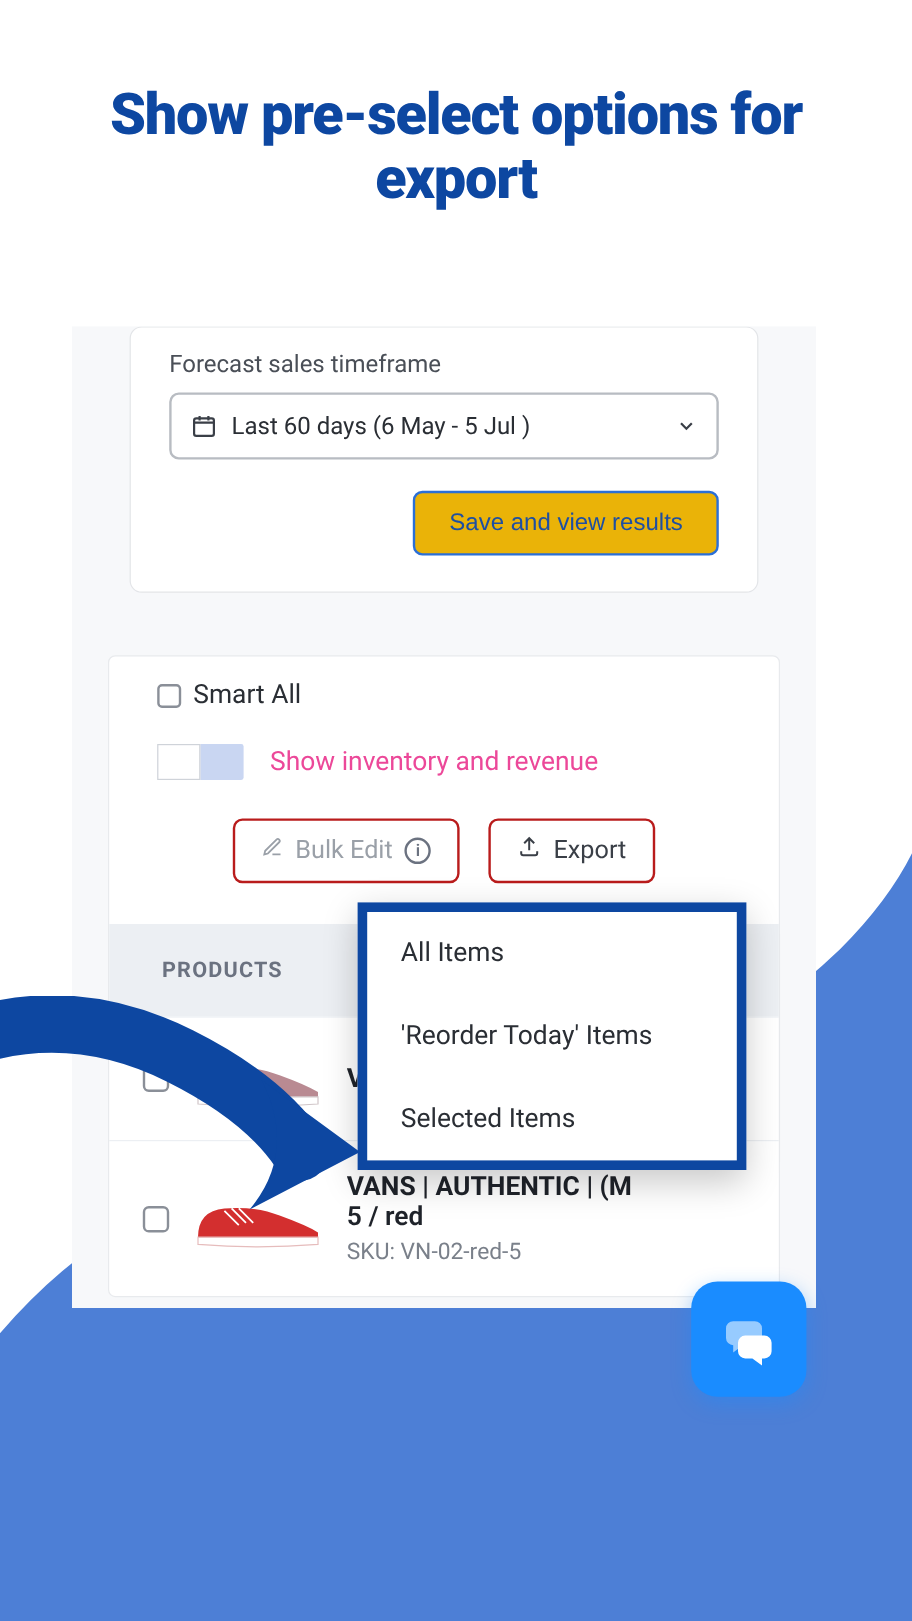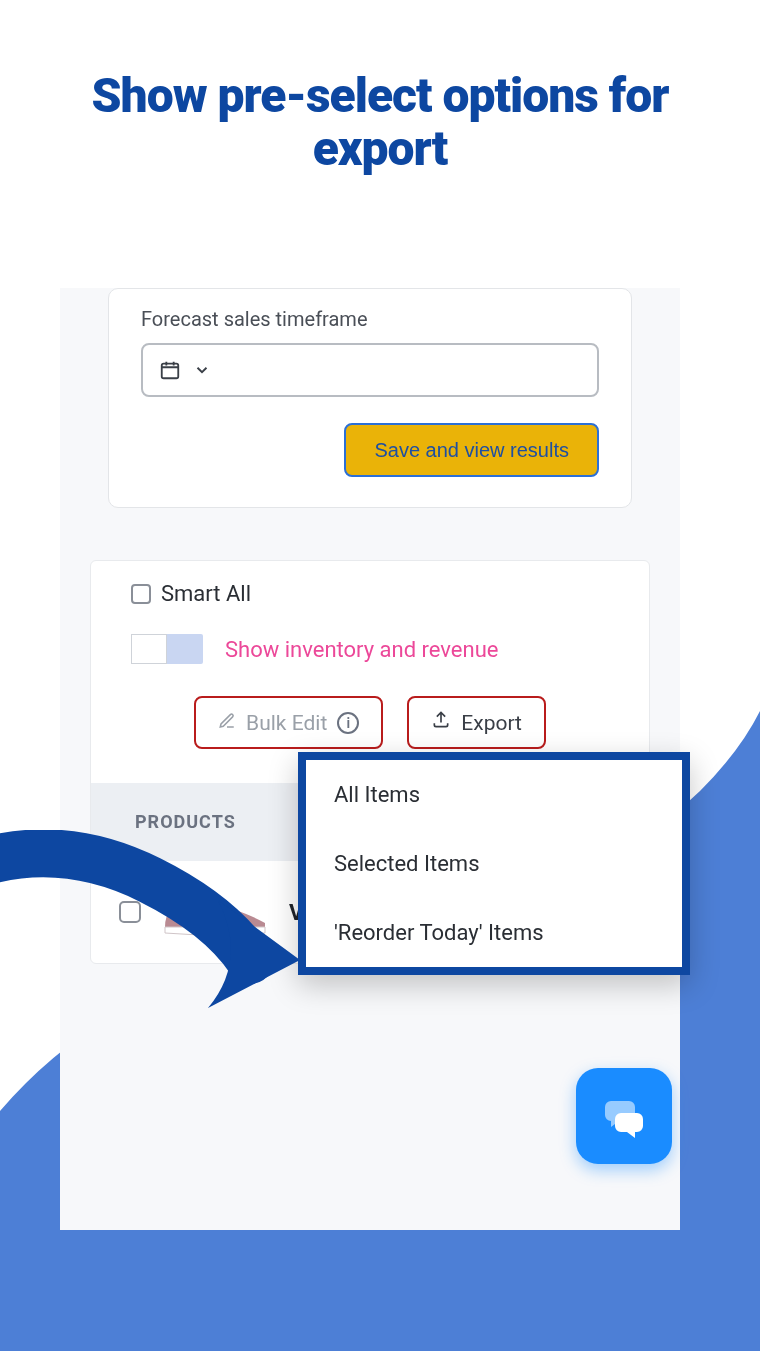--- a/index.html
+++ b/index.html
@@ -24,23 +24,23 @@
     position: absolute;
     left: 0;
     bottom: 0;
     width: 100%;
     height: 680px;
     z-index: 0;
   }
   .screenshot-frame {
     position: absolute;
     left: 60px;
-    top: 288px;
+    top: 272px;
     width: 620px;
-    height: 942px;
+    height: 818px;
     background: #f7f8fa;
     overflow: hidden;
     z-index: 2;
   }
   .card {
     background: #ffffff;
     border: 1px solid #e3e5e8;
     border-radius: 10px;
     margin: 0 48px 0 48px;
     padding: 0 32px 30px 32px;
@@ -204,21 +204,21 @@
   .product-sku {
     font-size: 19px;
     color: #7a808a;
     margin-top: 4px;
   }
 
   .dropdown-menu {
     position: absolute;
     left: 298px;
     top: 752px;
-    width: 392px;
+    width: 324px;
     background: #ffffff;
     border: 8px solid #0d47a1;
     box-shadow: 0 10px 28px rgba(0,0,0,0.22);
     z-index: 10;
   }
   .dropdown-item {
     padding: 22px 28px;
     font-size: 22px;
     color: #2a2e34;
     cursor: pointer;
@@ -262,20 +262,21 @@
 
   <div class="card clearfix">
     <div class="timeframe-label">Forecast sales timeframe</div>
     <div class="date-select">
       <span class="calendar-icon">
         <svg width="22" height="22" viewBox="0 0 24 24" fill="none" stroke="#3a3f47" stroke-width="2">
           <rect x="3" y="5" width="18" height="16" rx="2"></rect>
           <path d="M3 9h18M8 3v4M16 3v4"></path>
         </svg>
       </span>
+      <span class="date-text">Last 60 days (6 May - 5 Jul )</span>
       <span class="chevron-down">
         <svg width="18" height="18" viewBox="0 0 24 24" fill="none" stroke="#3a3f47" stroke-width="2.5">
           <path d="M6 9l6 6 6-6"></path>
         </svg>
       </span>
     </div>
     <button class="save-btn">Save and view results</button>
   </div>
 
   <div class="list-area">
@@ -322,27 +323,42 @@
             <circle cx="66" cy="28" r="1.4" fill="#5a3a42"></circle>
           <circle cx="36" cy="28" r="1.4" fill="#5a3a42"></circle>
             <circle cx="50" cy="30" r="1.4" fill="#5a3a42"></circle>
         </svg>
       </div>
       <div class="product-info">
         <div class="product-title">VANS | AUTHENTIC LO |</div>
       </div>
     </div>
 
+    <div class="product-row">
+      <div class="row-checkbox"></div>
+      <div class="shoe shoe-red">
+        <svg viewBox="0 0 112 50">
+          <path d="M6 40 Q6 18 28 16 Q54 14 74 22 Q96 30 106 36 L106 44 Q58 48 6 44 Z" fill="#d32f2f"></path>
+          <path d="M6 40 L106 40 L106 46 Q56 50 6 46 Z" fill="#ffffff" stroke="#e6bcbc"></path>
+          <path d="M28 18 L40 30 M34 16 L46 28 M40 16 L52 28" stroke="#ffffff" stroke-width="1.5"></path>
+        </svg>
+      </div>
+      <div class="product-info">
+        <div class="product-title">VANS | AUTHENTIC | (M</div>
+        <div class="product-variant">5 / red</div>
+        <div class="product-sku">SKU: VN-02-red-5</div>
+      </div>
+    </div>
   </div>
 </div>
 
 <div class="dropdown-menu">
   <div class="dropdown-item">All Items</div>
+  <div class="dropdown-item">'Reorder Today' Items</div>
   <div class="dropdown-item">Selected Items</div>
-  <div class="dropdown-item">'Reorder Today' Items</div>
 </div>
 
 <svg class="arrow" viewBox="0 0 330 210">
   <path d="M 0 30 Q 80 10 160 50 Q 230 85 260 130" fill="none" stroke="#0d47a1" stroke-width="48" stroke-linecap="round"></path>
   <path d="M 228 70 L 310 130 L 218 178 Q 258 130 228 70 Z" fill="#0d47a1"></path>
 </svg>
 
 <div class="chat-bubble-btn">
   <span>
     <svg width="50" height="50" viewBox="0 0 50 50">

